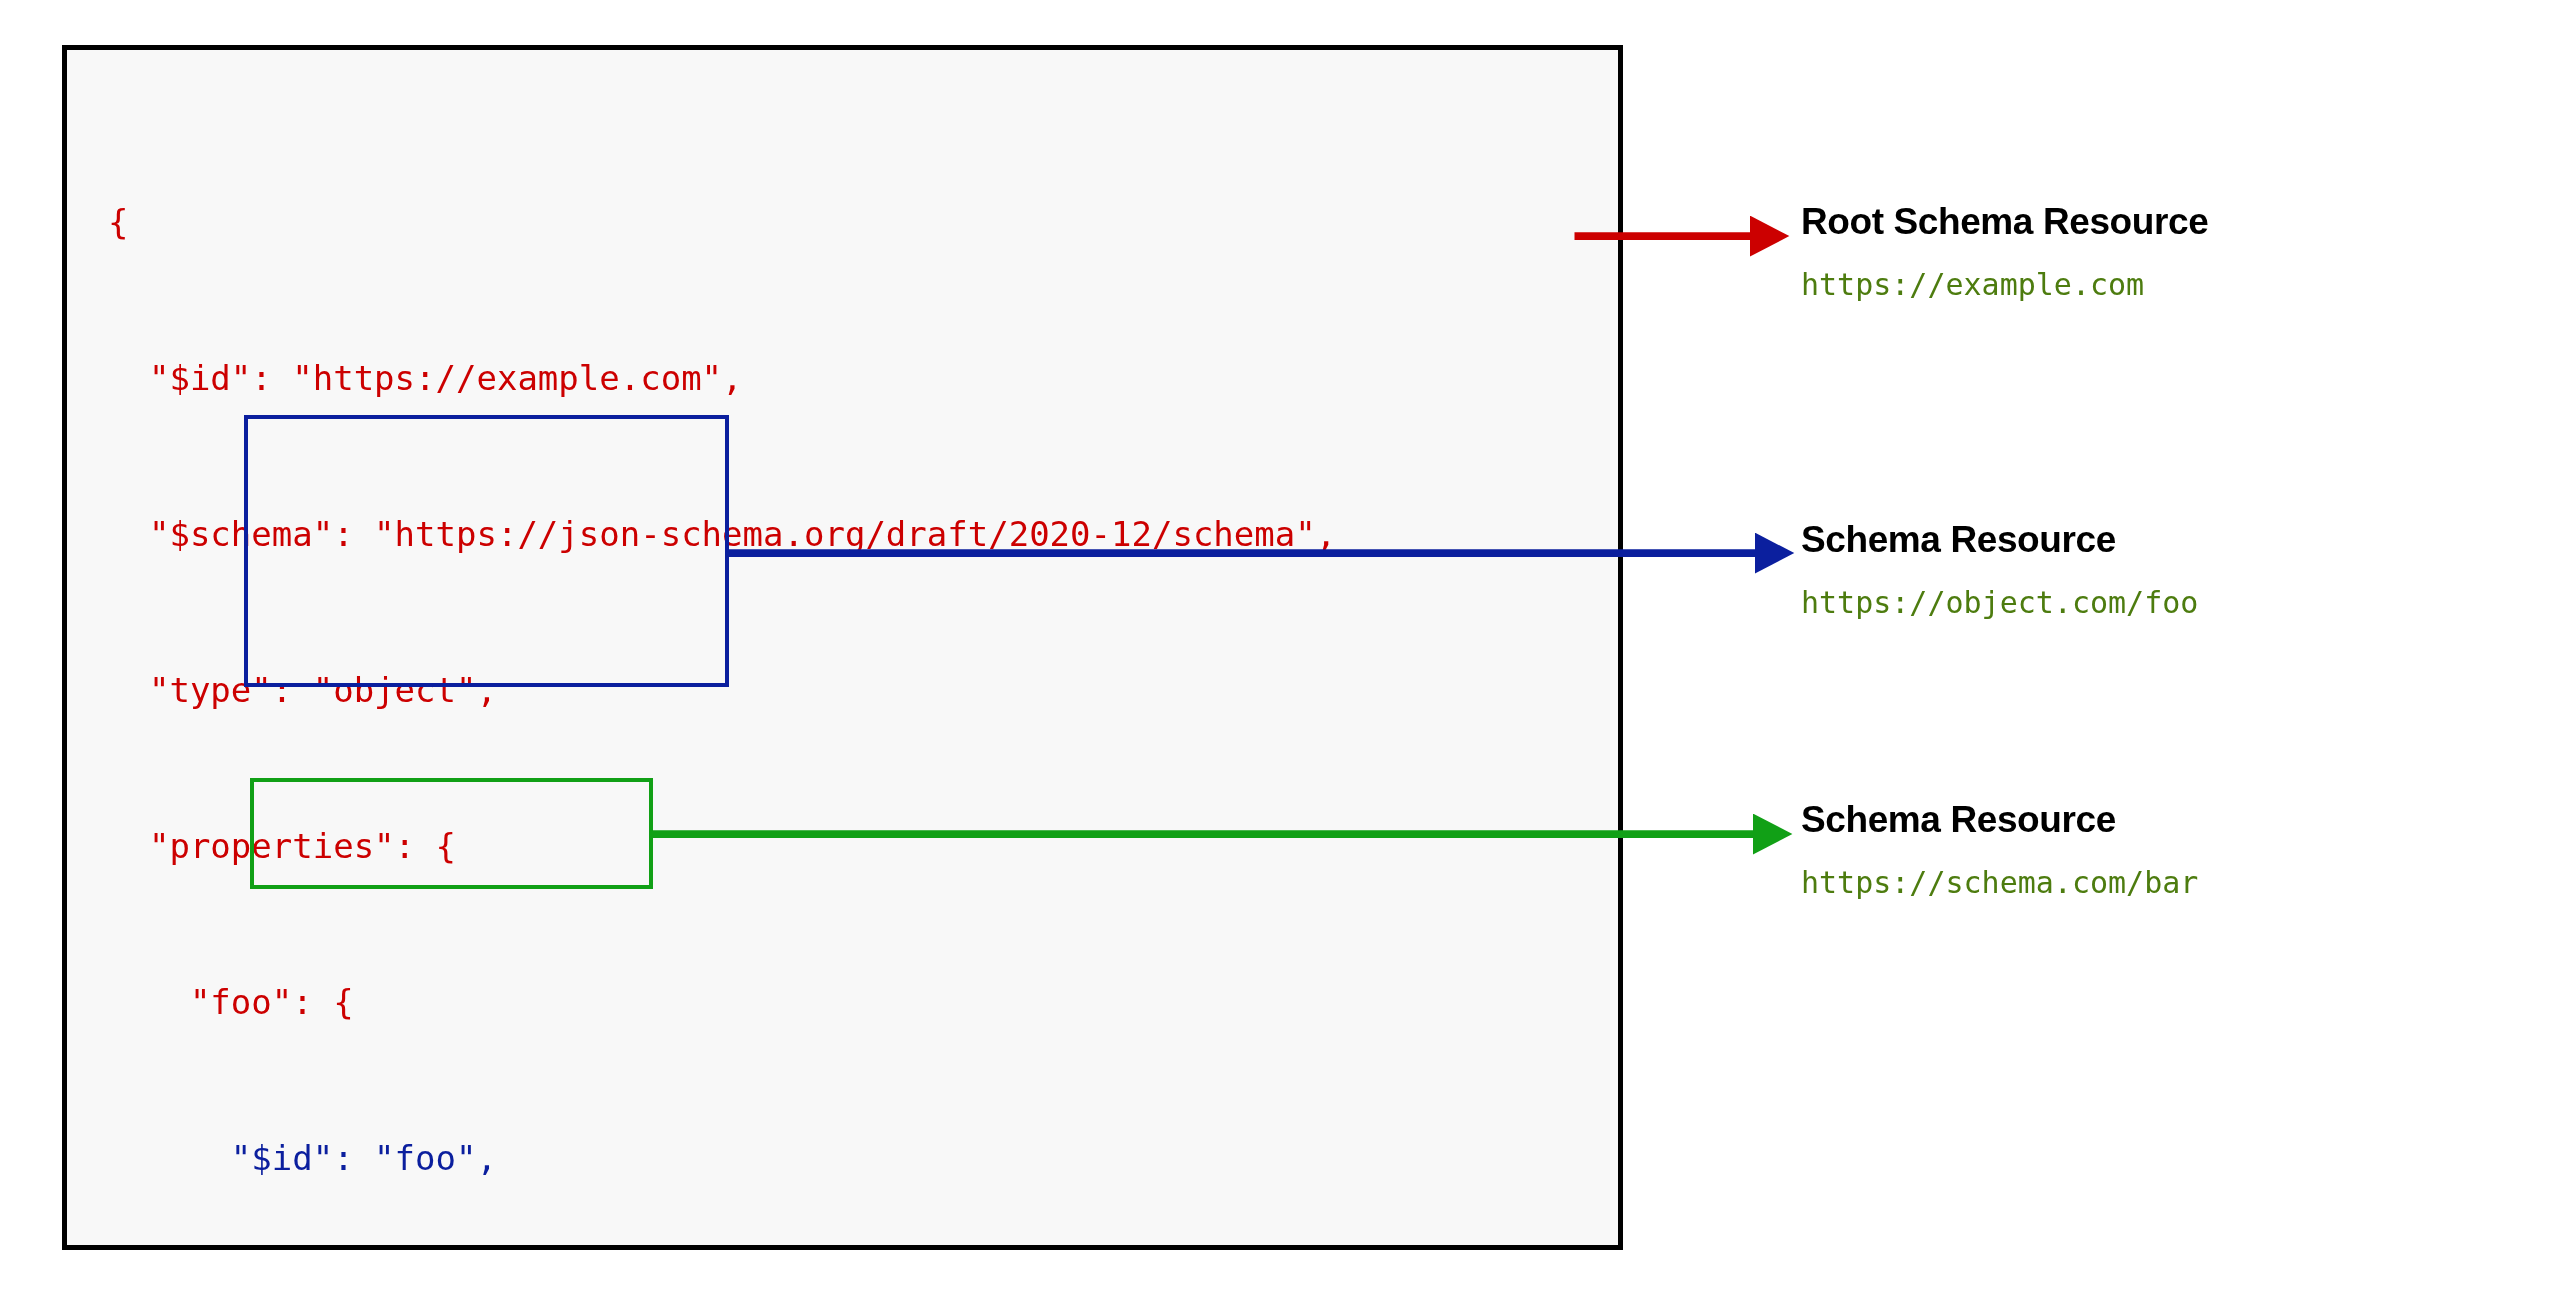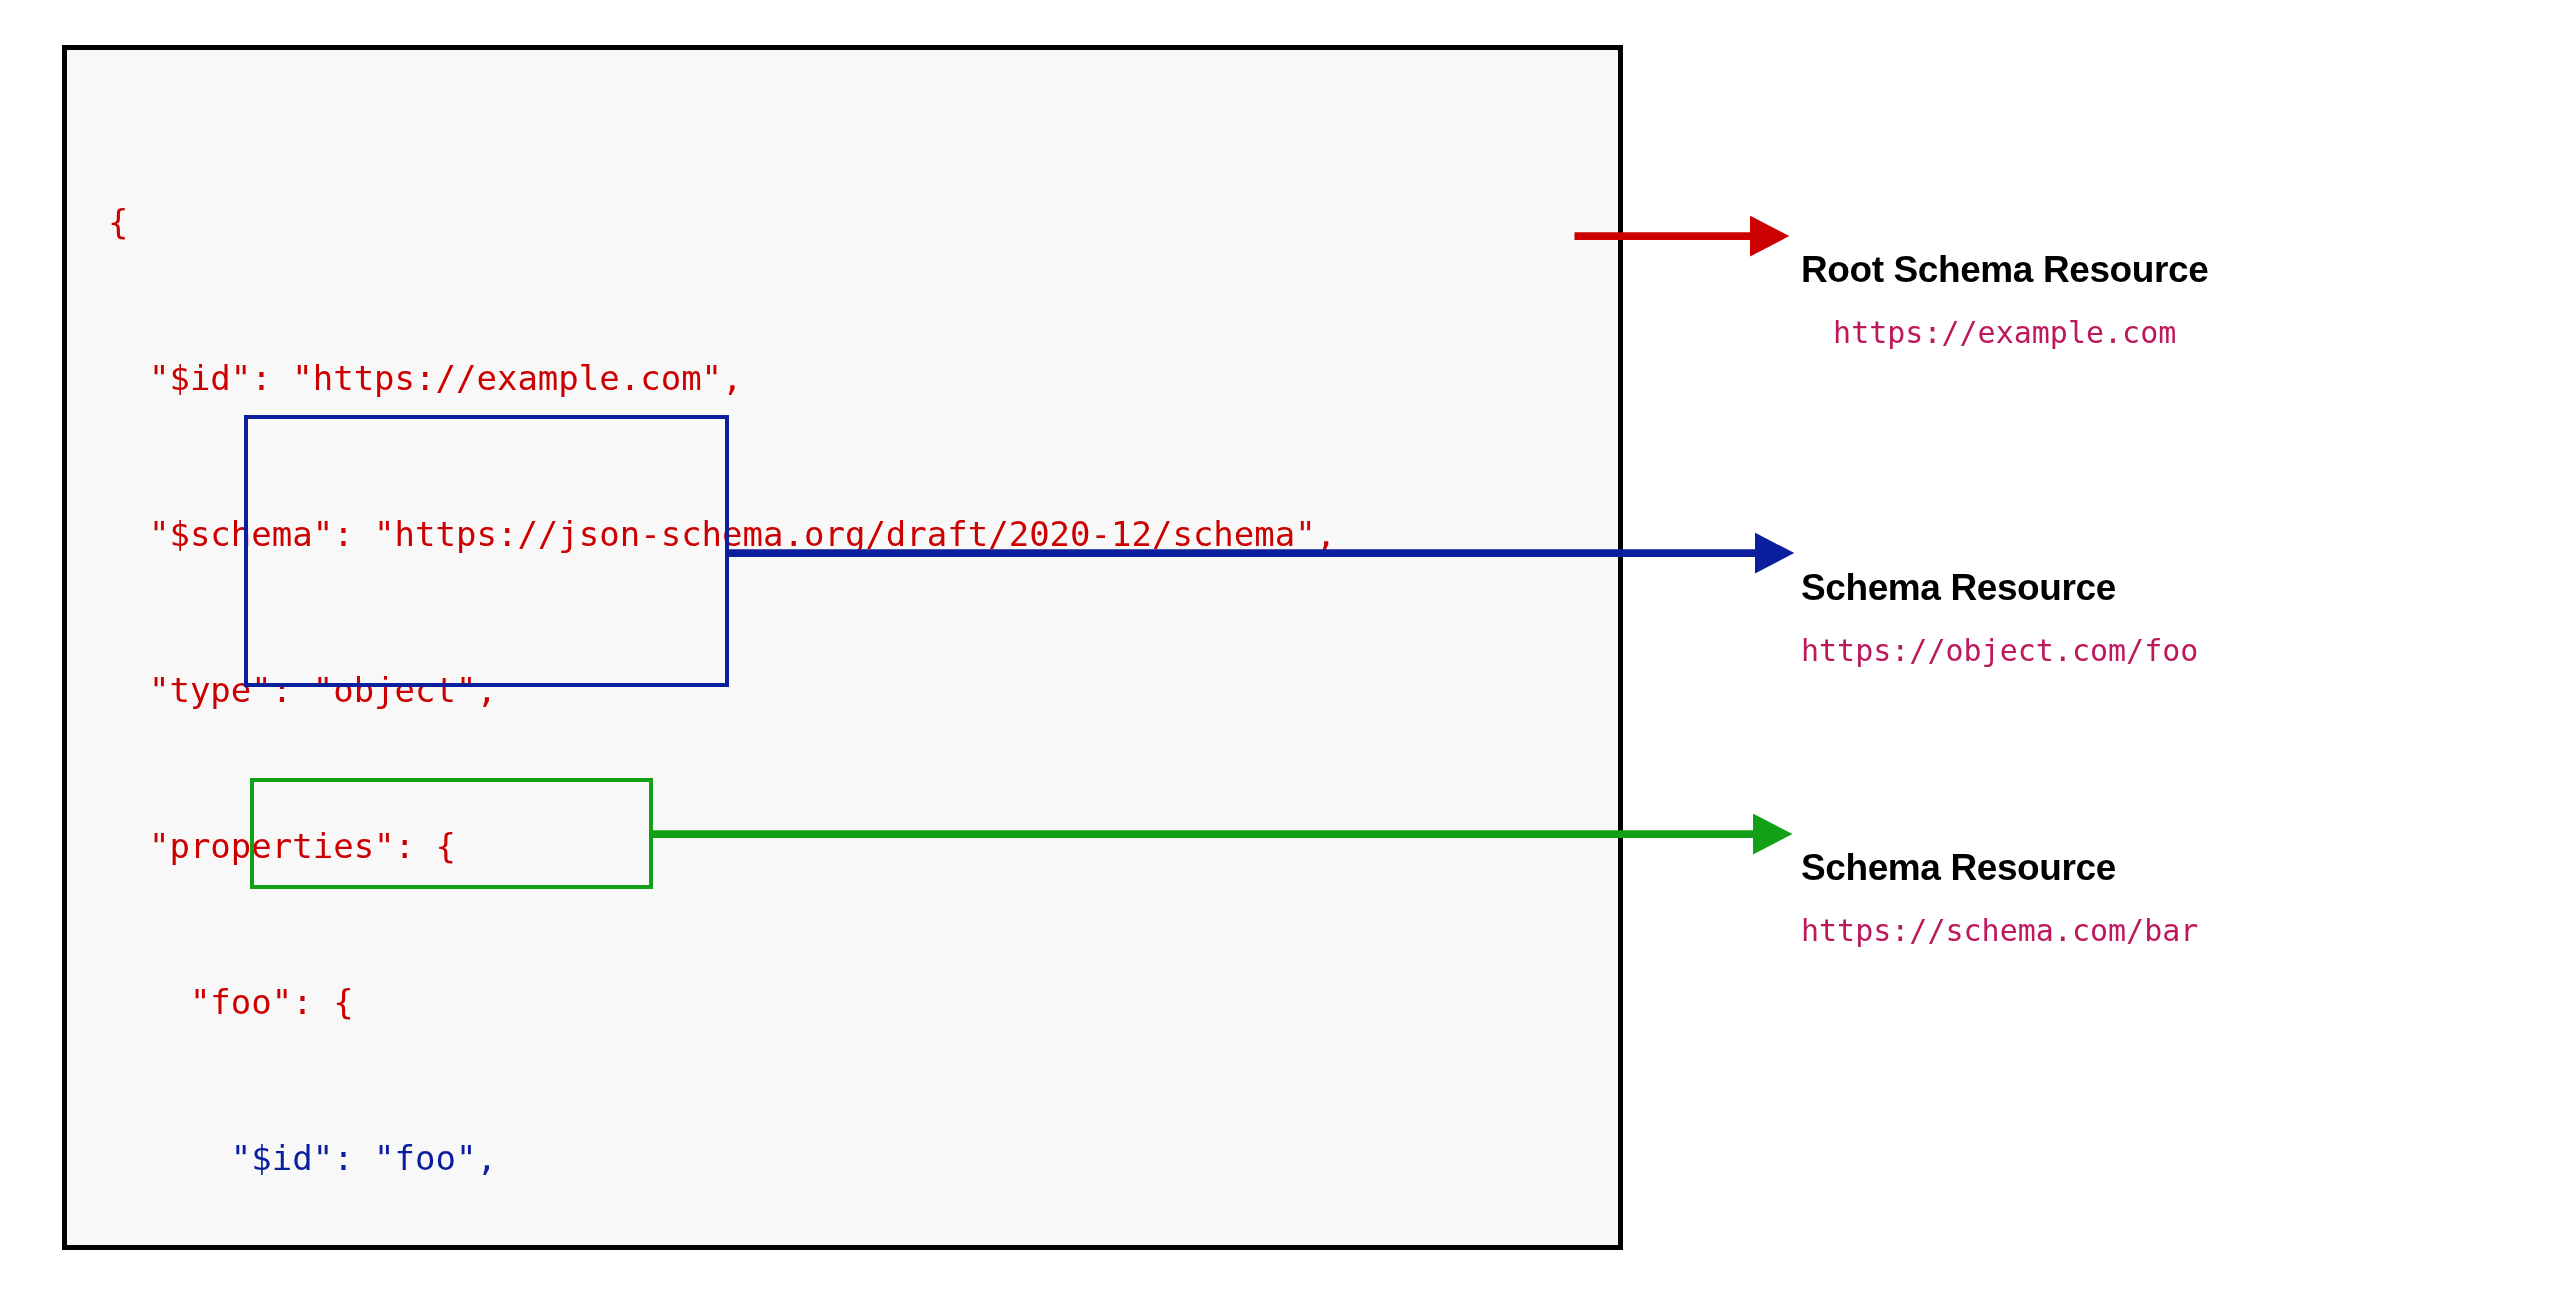--- a/index.html
+++ b/index.html
@@ -85,30 +85,28 @@
   #label-bar  { left: 1801px; top: 799px; }
 
   .label-title {
     font-family: "Liberation Sans", sans-serif;
     font-weight: bold;
     font-size: 37px;
     color: #000000;
     letter-spacing: -0.4px;
     white-space: nowrap;
     line-height: 1.15;
-    margin-top: 48px;
   }
   .label-uri {
     font-family: "DejaVu Sans Mono", monospace;
     font-size: 30px;
-    color: #be185d;
+    color: #4d7c0f;
     white-space: nowrap;
     margin-top: 24.4px;
     line-height: 1.15;
-    text-align: center;
   }
 </style>
 </head>
 <body>
 
 <div id="stage">
 
   <div id="code-frame"></div>
 
   <div id="code-block">

